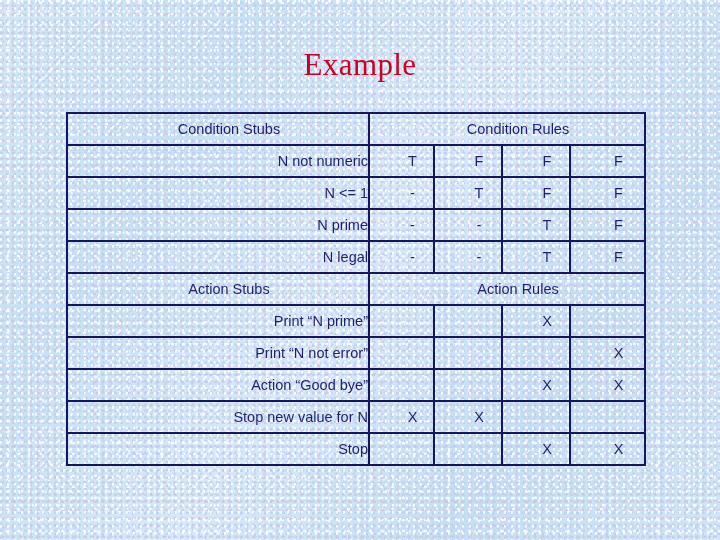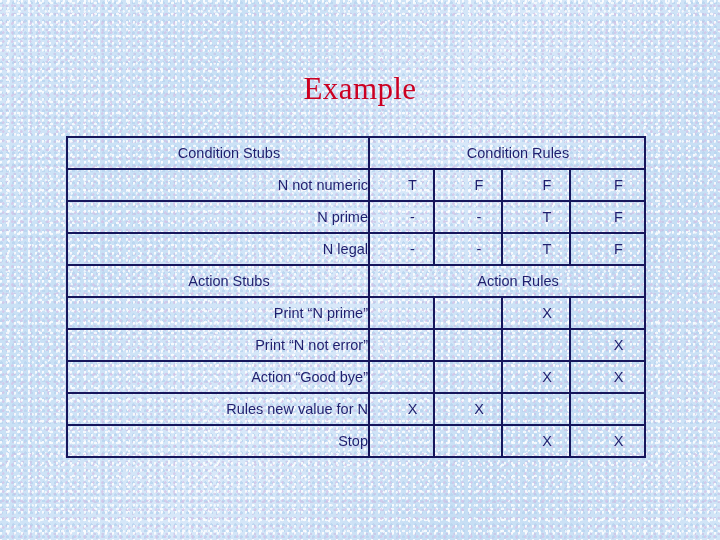--- a/index.html
+++ b/index.html
@@ -33,21 +33,20 @@
       7px 7px, 9px 9px, 11px 11px, 8px 8px,
       13px 13px, 6px 6px, 10px 10px, 12px 12px,
       100% 100%;
     z-index: 0;
   }
   #content {
     position: relative;
     z-index: 1;
     width: 720px;
     height: 432px;
-    margin-top: 24px;
   }
   #page-title {
     position: absolute;
     top: 47px;
     left: 0;
     width: 720px;
     text-align: center;
     font-family: "Liberation Serif", serif;
     font-size: 31px;
     color: #cc0022;
@@ -112,20 +111,27 @@
       </tr>
 
       <tr>
         <td class="stub-label">N not numeric</td>
         <td class="rule-cell">T</td>
         <td class="rule-cell">F</td>
         <td class="rule-cell">F</td>
         <td class="rule-cell">F</td>
       </tr>
       <tr>
+        <td class="stub-label">N &lt;= 1</td>
+        <td class="rule-cell">-</td>
+        <td class="rule-cell">T</td>
+        <td class="rule-cell">F</td>
+        <td class="rule-cell">F</td>
+      </tr>
+      <tr>
         <td class="stub-label">N prime</td>
         <td class="rule-cell">-</td>
         <td class="rule-cell">-</td>
         <td class="rule-cell">T</td>
         <td class="rule-cell">F</td>
       </tr>
       <tr>
         <td class="stub-label">N legal</td>
         <td class="rule-cell">-</td>
         <td class="rule-cell">-</td>
@@ -153,21 +159,21 @@
         <td class="rule-cell">X</td>
       </tr>
       <tr>
         <td class="stub-label">Action “Good bye”</td>
         <td class="rule-cell"></td>
         <td class="rule-cell"></td>
         <td class="rule-cell">X</td>
         <td class="rule-cell">X</td>
       </tr>
       <tr>
-        <td class="stub-label">Rules new value for N</td>
+        <td class="stub-label">Stop new value for N</td>
         <td class="rule-cell">X</td>
         <td class="rule-cell">X</td>
         <td class="rule-cell"></td>
         <td class="rule-cell"></td>
       </tr>
       <tr>
         <td class="stub-label">Stop</td>
         <td class="rule-cell"></td>
         <td class="rule-cell"></td>
         <td class="rule-cell">X</td>

